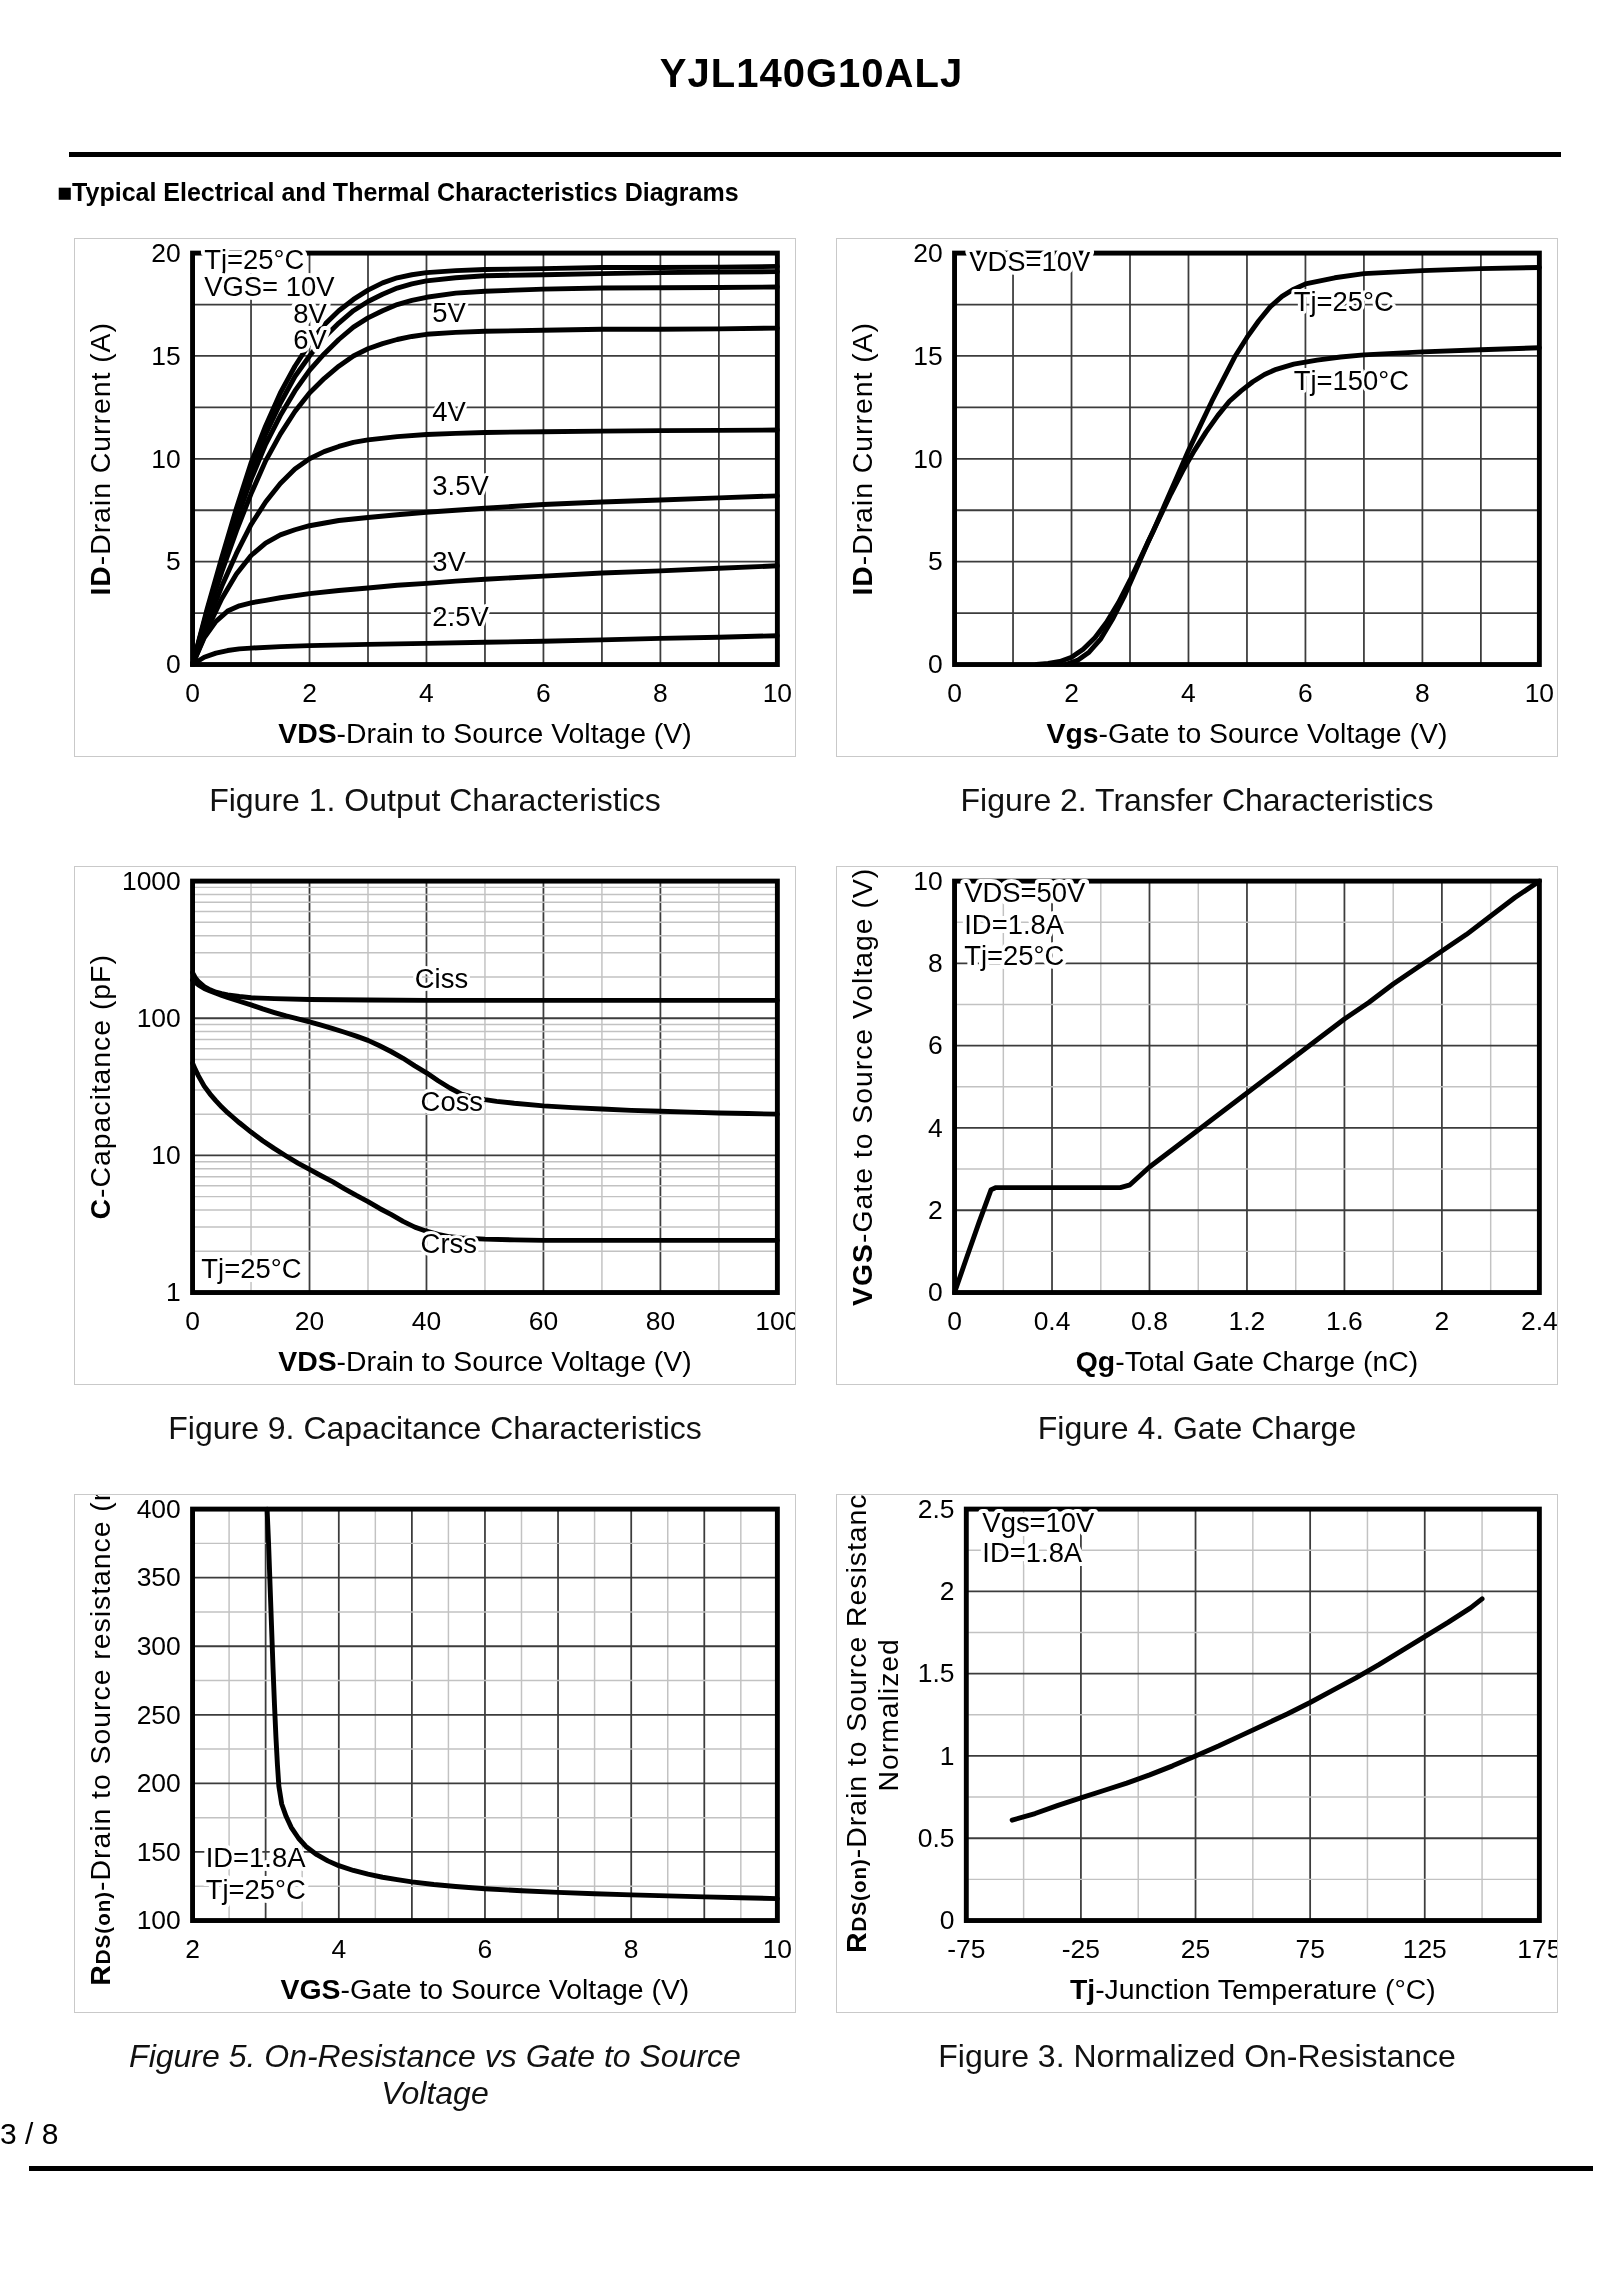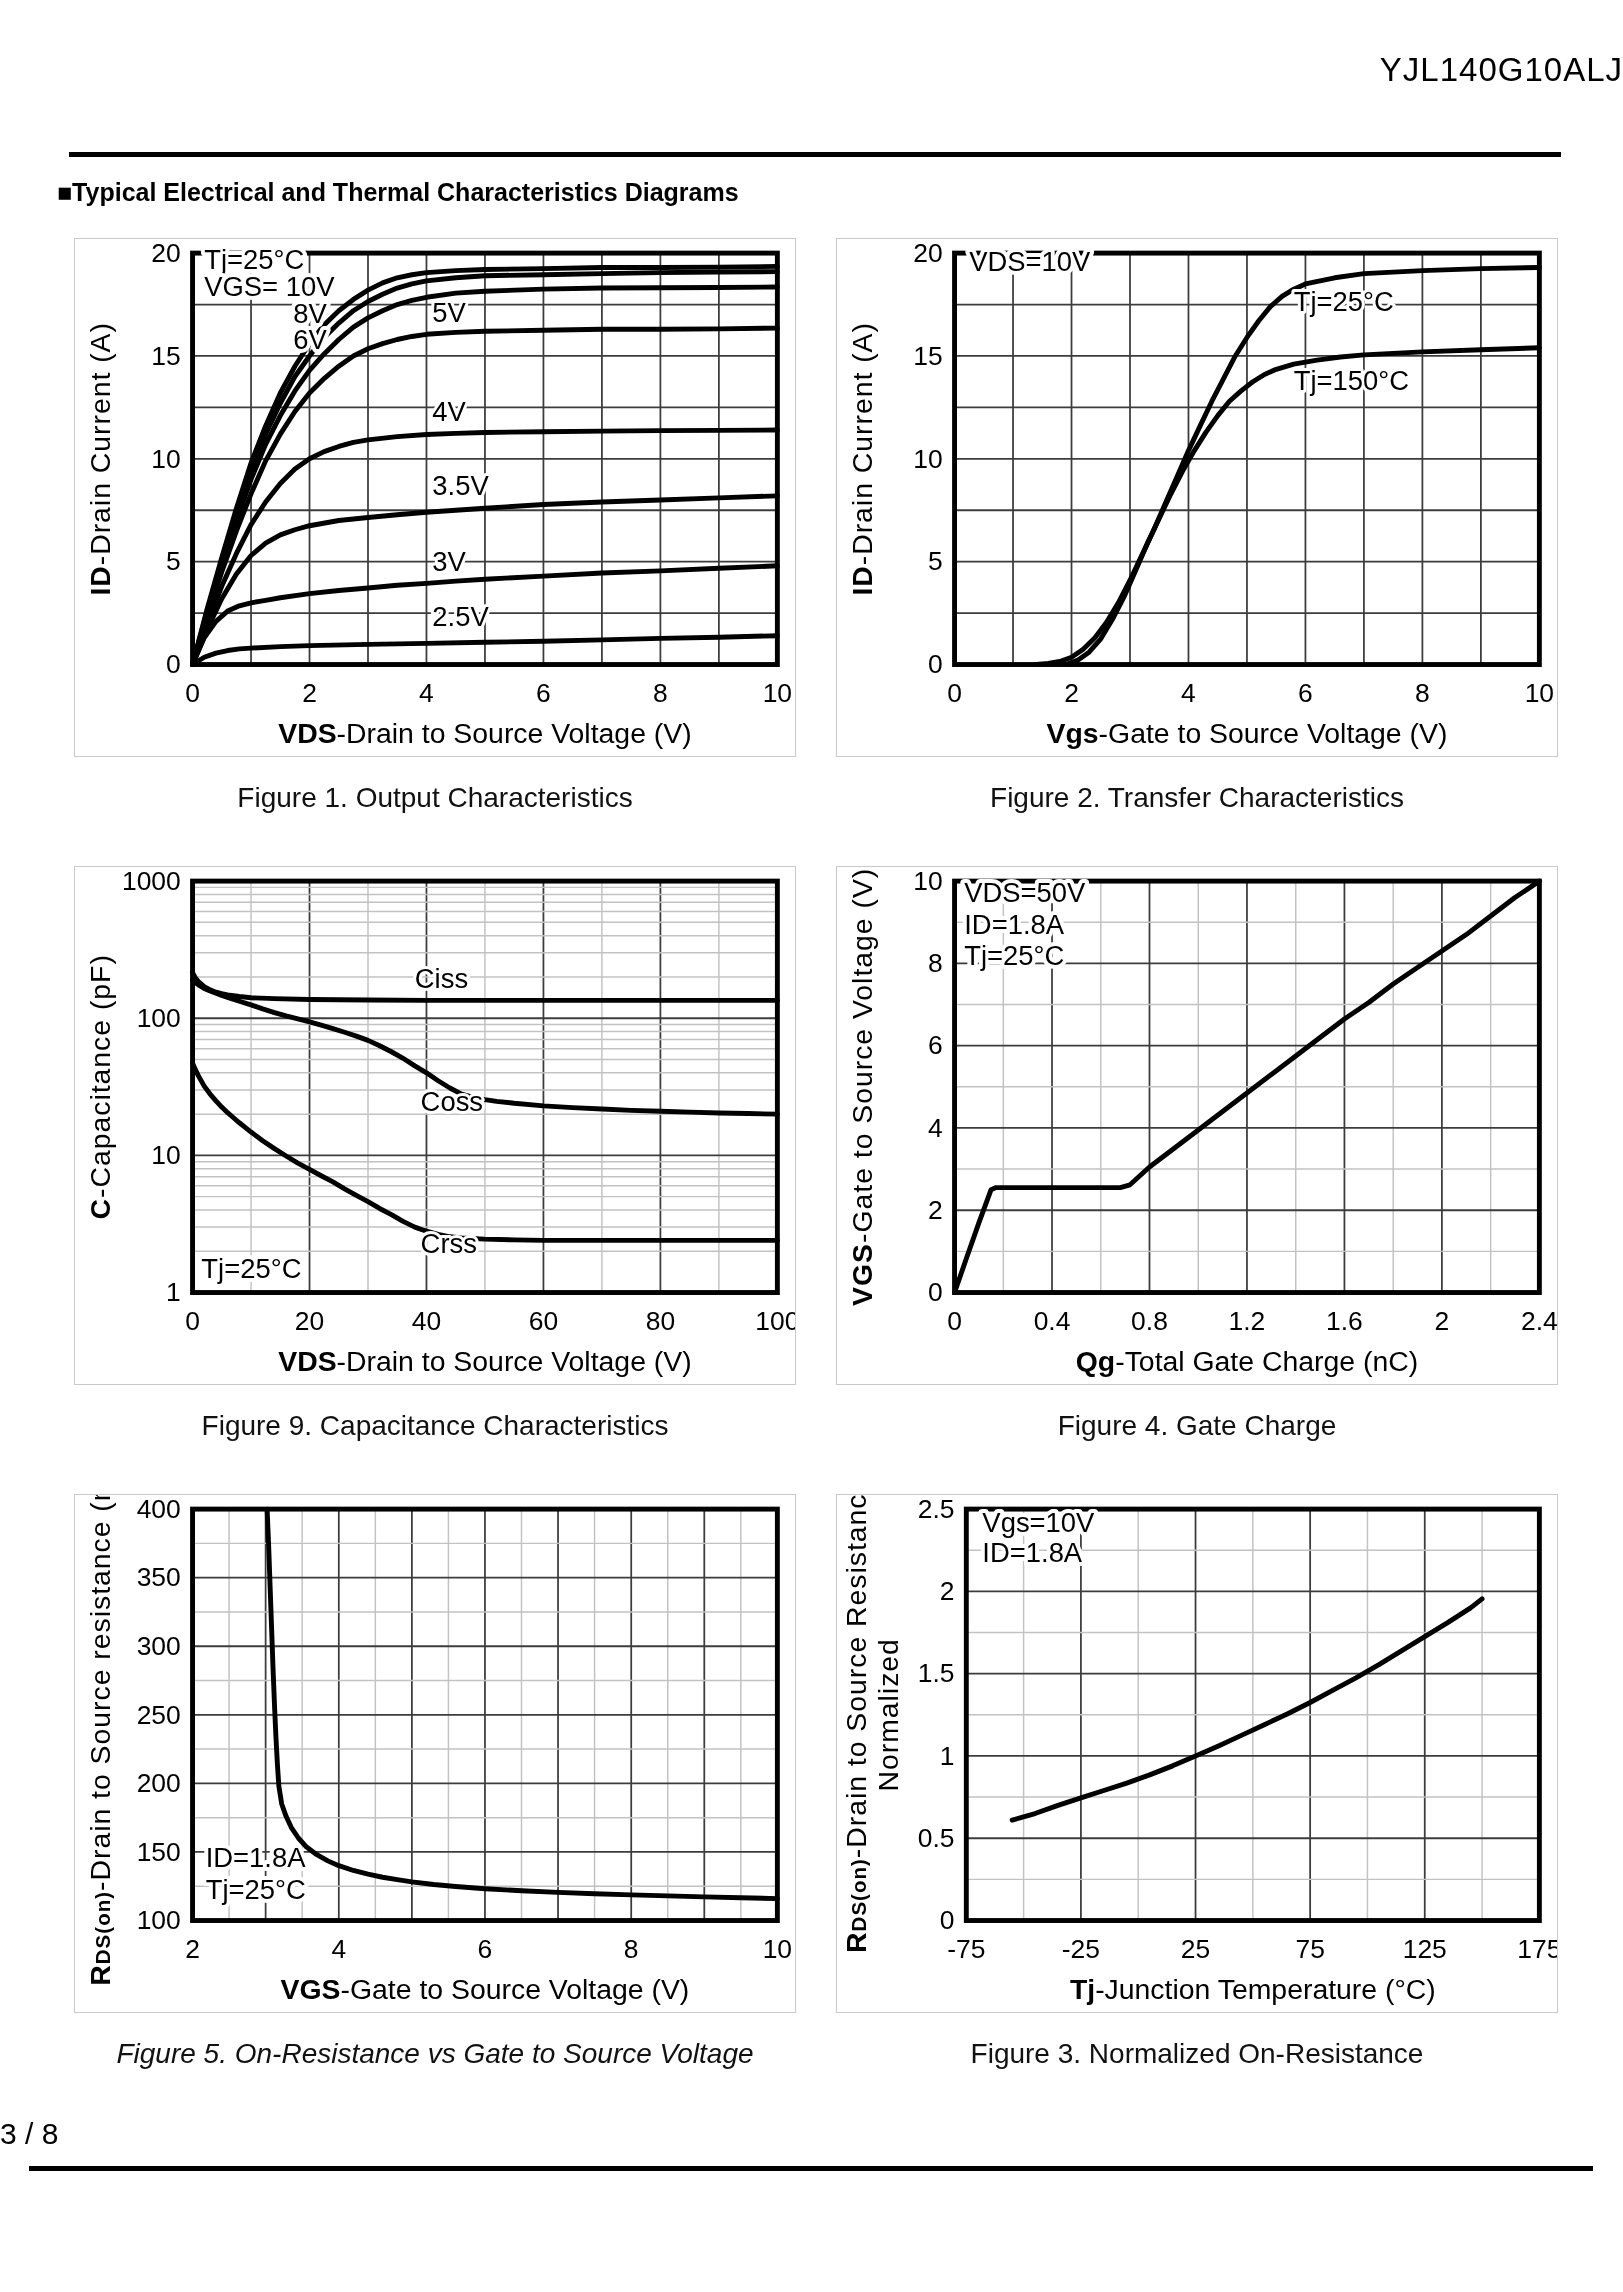--- a/index.html
+++ b/index.html
@@ -1,23 +1,23 @@
 <!DOCTYPE html>
 <html><head>
 <meta charset="utf-8">
 <style>
   html,body{margin:0;padding:0;background:#fff;}
   body{width:1623px;height:2293px;position:relative;font-family:"Liberation Sans",sans-serif;color:#000;}
-  .title{position:absolute;left:0;top:51px;width:100%;text-align:right;font-size:33px;font-weight:400;letter-spacing:1px;}
+  .title{position:absolute;left:0;top:51px;width:100%;text-align:center;font-size:40px;font-weight:700;letter-spacing:1px;}
   .rule{position:absolute;left:69px;width:1492px;height:4.9px;background:#000;}
   .rule.top{top:152px;}
   .rule.bottom{top:2166px;left:29px;width:1564px;}
   .section{position:absolute;left:57px;top:178px;font-size:25px;font-weight:700;}
   .panel{position:absolute;width:722px;height:519px;border:1px solid #c9c9c9;background:#fff;box-sizing:border-box;}
-  .caption{position:absolute;width:722px;text-align:center;font-size:28px;color:#111;}
+  .caption{position:absolute;width:722px;text-align:center;font-size:32px;color:#111;}
   .pageno{position:absolute;left:0;top:2117px;width:100%;text-align:left;font-size:30px;}
   svg{display:block;}
   svg text{font-family:"Liberation Sans",sans-serif;fill:#000;}
   .tick{font-size:27px;}
   .ax{font-size:29px;}
   .ann{font-size:28px;paint-order:stroke;stroke:#fff;stroke-width:8px;stroke-linejoin:round;}
   .clab{font-size:28px;paint-order:stroke;stroke:#fff;stroke-width:6px;stroke-linejoin:round;}
 </style>
 </head>
 <body>

